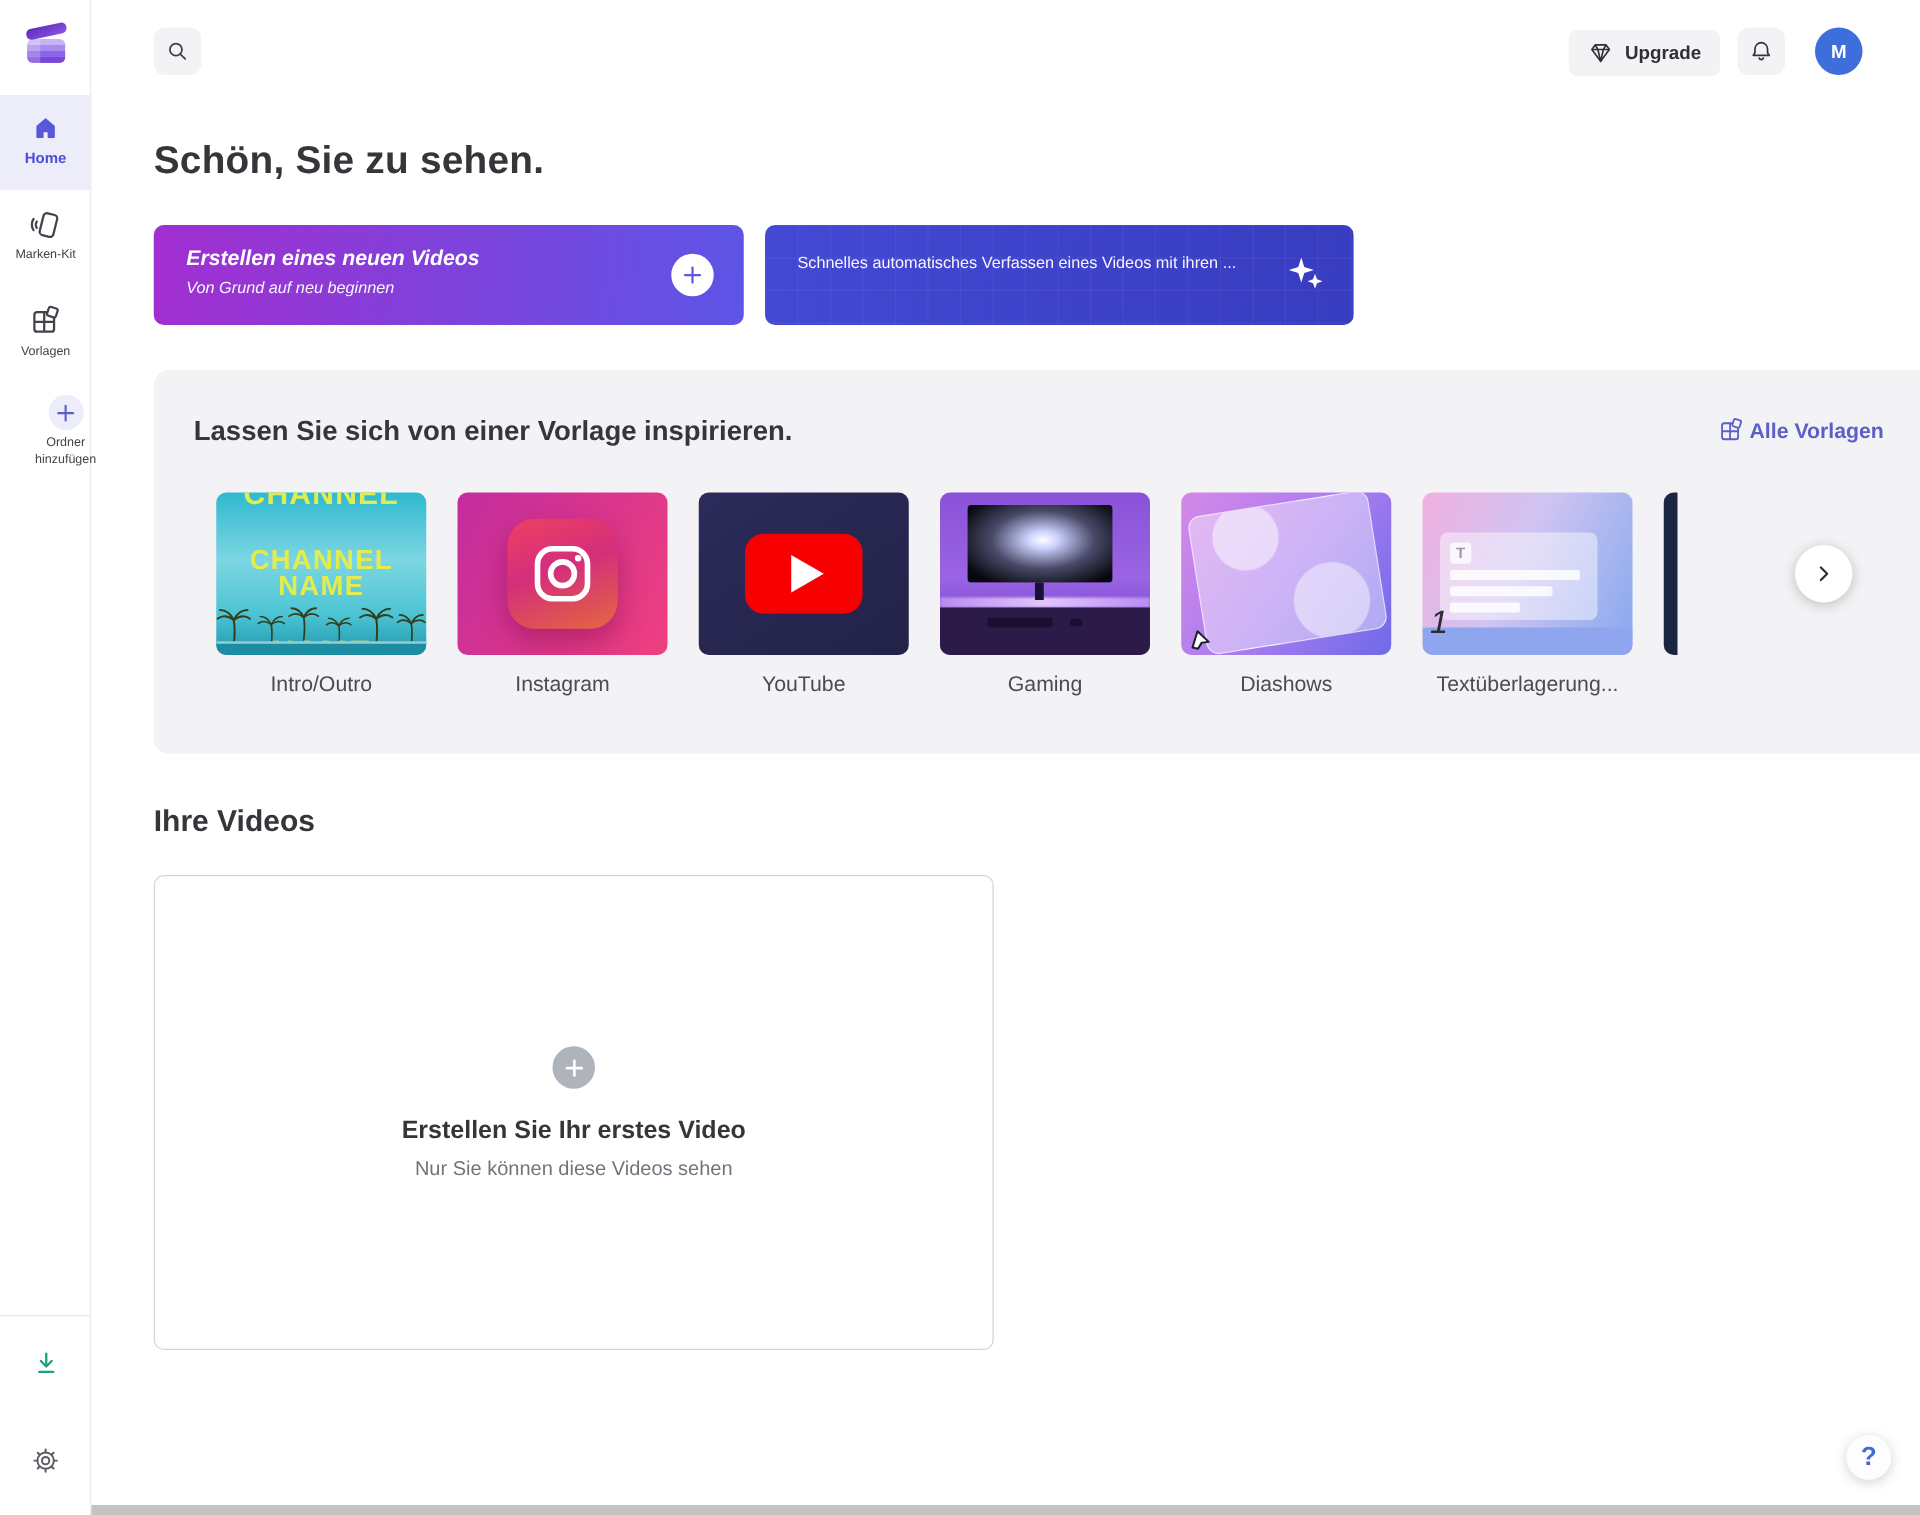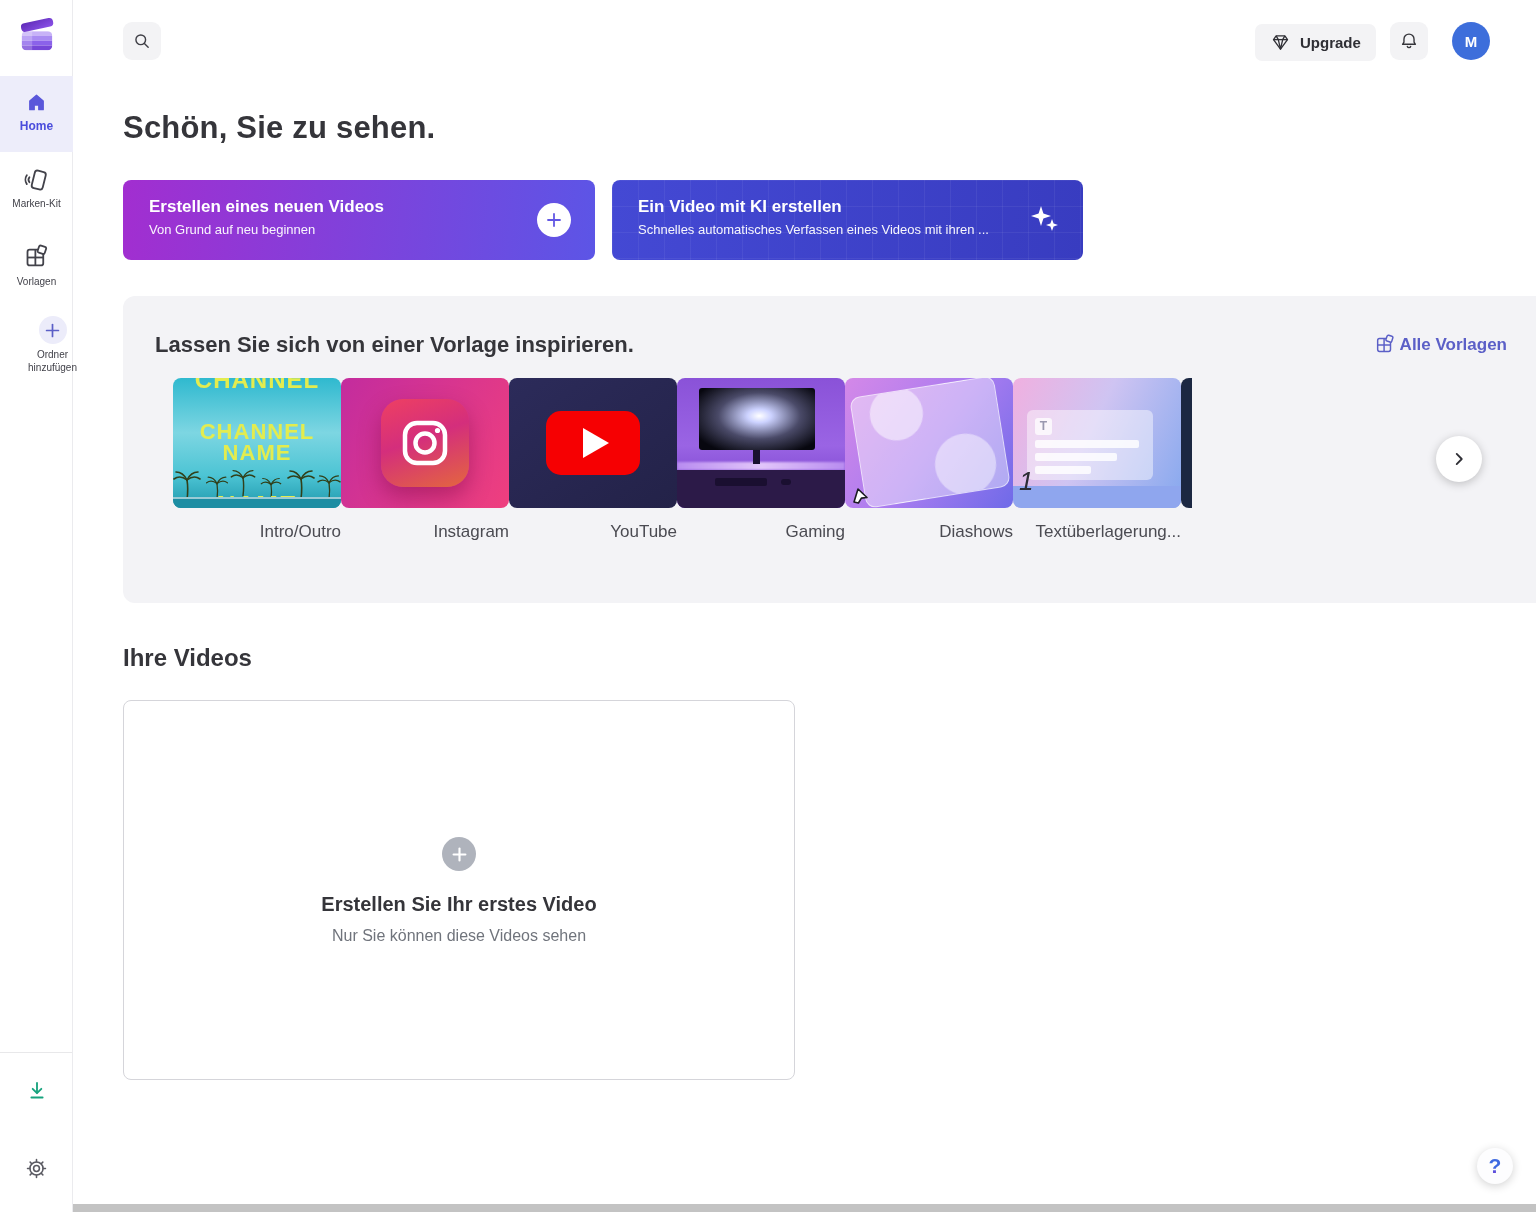--- a/index.html
+++ b/index.html
@@ -32,43 +32,43 @@
   .upgrade-btn span { font-size:15px; font-weight:700; color:#2f2f35; }
   .bell-btn { position:absolute; left:1390px; top:22px; width:38px; height:38px; border-radius:9px; background:#f3f3f5; display:flex; align-items:center; justify-content:center; cursor:pointer; }
   .avatar { position:absolute; left:1452px; top:22px; width:38px; height:38px; border-radius:50%; background:#3d6edb; color:#fff; font-size:15px; font-weight:700; display:flex; align-items:center; justify-content:center; cursor:pointer; }
 
   
   .greeting { position:absolute; left:123px; top:110px; font-size:31px; font-weight:700; color:#35353a; letter-spacing:.2px; }
 
   
   .banners { position:absolute; left:123px; top:180px; display:flex; gap:17px; }
   .banner { position:relative; width:472px; height:80px; border-radius:8px; color:#fff; padding:17px 70px 0 26px; cursor:pointer; overflow:hidden; }
-  .banner-new { background:linear-gradient(95deg,#a22ed0 0%,#5c55e6 100%); }
+  .banner-new { background:linear-gradient(95deg,#a22ed0 0%,#5c55e6 100%);font-style:italic; }
   .banner-ki {
     background-image:
       linear-gradient(rgba(255,255,255,.055) 1px, transparent 1px),
       linear-gradient(90deg, rgba(255,255,255,.055) 1px, transparent 1px),
       linear-gradient(95deg,#4449d4 0%,#383cc0 100%);
     background-size:26px 26px,26px 26px,100% 100%;
     width:471px;
   }
   .banner-title { font-size:17px; font-weight:700; white-space:nowrap; }
   .banner-sub { font-size:13px; margin-top:5px; opacity:.95; white-space:nowrap; overflow:hidden; text-overflow:clip; }
   .banner-plus { position:absolute; right:24px; top:23px; width:34px; height:34px; border-radius:50%; background:#fff; display:flex; align-items:center; justify-content:center; }
   .banner-sparkles { position:absolute; right:22px; top:24px; }
 
   
   .tpl-panel { position:absolute; left:123px; top:296px; width:1413px; height:307px; background:#f3f3f6; border-radius:12px 0 0 12px; }
   .tpl-title { position:absolute; left:32px; top:36px; font-size:22px; font-weight:700; color:#35353a; }
   .all-link { position:absolute; right:29px; top:38px; display:flex; align-items:center; gap:4px; cursor:pointer; }
   .all-link span { color:#5b5fc7; font-weight:700; font-size:17px; }
-  .tpl-row { position:absolute; left:50px; top:82px; display:flex; }
+  .tpl-row { position:absolute; left:50px; top:98px; display:flex; gap:25px; }
   .tpl-item { width:168px; cursor:pointer; }
   .tpl-card { position:relative; width:168px; height:130px; border-radius:8px; overflow:hidden; }
-  .tpl-label { margin-top:14px; text-align:right; font-size:17px; color:#4b4b52; white-space:nowrap; }
+  .tpl-label { margin-top:14px; text-align:center; font-size:17px; color:#4b4b52; white-space:nowrap; }
   .tpl-partial { width:11px; height:130px; border-radius:8px 0 0 8px; background:#1b2742; flex:none; cursor:pointer; }
   .tpl-next { position:absolute; left:1313px; top:140px; width:46px; height:46px; border-radius:50%; background:#fff; box-shadow:0 2px 10px rgba(0,0,0,.22); display:flex; align-items:center; justify-content:center; cursor:pointer; z-index:3; }
 
   
   .card-intro { background:linear-gradient(180deg,#2fb9cf 0%,#7dd6e2 42%,#4cc4d4 75%,#1f98ac 100%); }
   .card-intro .ov { position:absolute; width:100%; text-align:center; color:#e3ec4e; font-weight:800; letter-spacing:1px; line-height:.95; }
   .ov-top { top:-9px; font-size:24px; }
   .ov-mid { top:44px; font-size:22px; }
   .ov-bot { bottom:-10px; font-size:26px; }
   .card-intro .sea { position:absolute; left:0; bottom:0; width:100%; height:11px; background:#1d8da3; border-top:2px solid rgba(255,255,255,.55); }
@@ -269,21 +269,20 @@
     <div class="banner-sub">Von Grund auf neu beginnen</div>
     <div class="banner-plus">
       <svg width="16" height="16" viewBox="0 0 16 16" stroke="#6257e4" stroke-width="1.8" stroke-linecap="round">
         <line x1="8" y1="2" x2="8" y2="14"></line>
           <line x1="2" y1="8" x2="14" y2="8"></line>
       </svg>
     </div>
   </div>
 
   <div class="banner banner-ki">
-    <div class="banner-title">Ein Video mit KI erstellen</div>
     <div class="banner-sub">Schnelles automatisches Verfassen eines Videos mit ihren ...</div>
     <div class="banner-sparkles">
       <svg width="34" height="30" viewBox="0 0 34 30" fill="#ffffff">
         <path d="M14 2 L16.4 9.6 L24 12 L16.4 14.4 L14 22 L11.6 14.4 L4 12 L11.6 9.6 Z"></path>
         <path d="M25 15 L26.6 19.4 L31 21 L26.6 22.6 L25 27 L23.4 22.6 L19 21 L23.4 19.4 Z"></path>
       </svg>
     </div>
   </div>
 </div>
 

